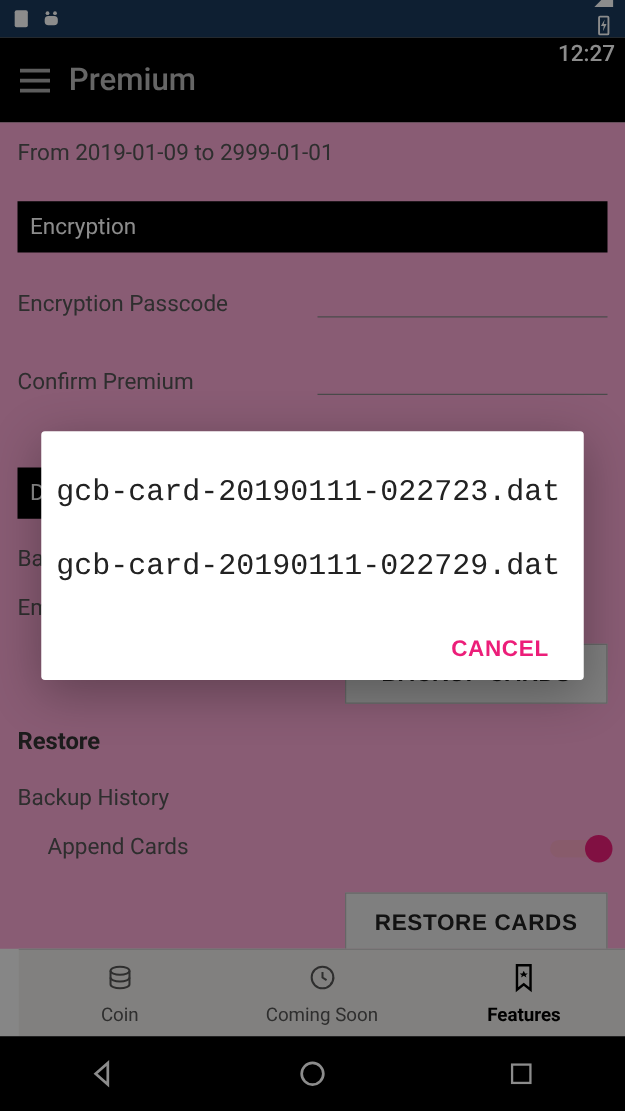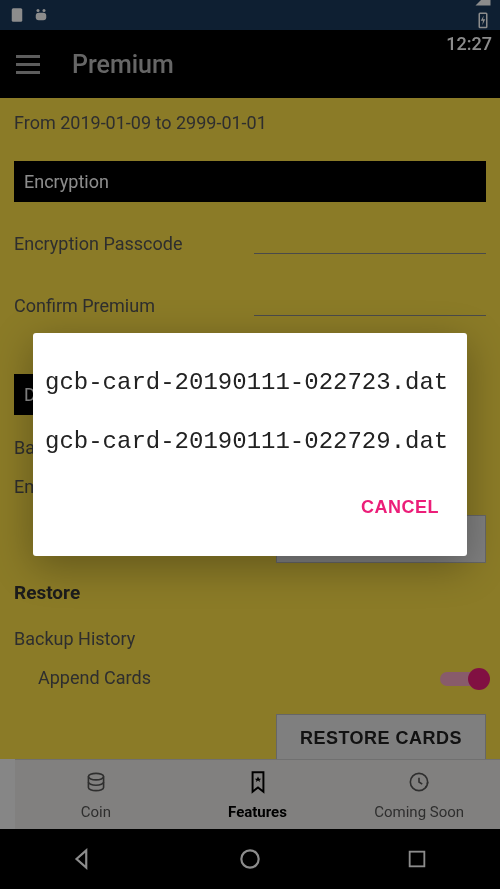--- a/index.html
+++ b/index.html
@@ -8,27 +8,27 @@
 
   
   .status-bar { height: 30px; background: #1a3a5c; display: flex; align-items: center; justify-content: space-between; padding: 0 8px; color: #fff; font-size: 16px; }
   .status-left { display: flex; align-items: center; gap: 6px; }
   .status-right { display: flex; align-items: flex-end; gap: 4px; flex-direction: column; }
   .sb-icon { width: 18px; height: 18px; display: inline-flex; align-items: center; justify-content: center; }
   .sb-time { font-weight: 500; font-size: 18px; margin-left: 4px; }
   .lte { font-size: 9px; font-weight: 700; line-height: 8px; text-align: right; }
 
   
-  .app-bar { height: 68px; background: #000; display: flex; align-items: center; padding: 0 16px; gap: 28px; }
+  .app-bar { height: 68px; background: #000; display: flex; align-items: center; padding: 0 16px; gap: 11px; }
   .menu-icon { width: 28px; height: 28px; display: flex; flex-direction: column; justify-content: center; gap: 5px; }
   .menu-icon span { display: block; height: 3px; width: 24px; background: #aaa; }
   .app-title { color: #bbb; font-size: 25px; font-weight: 500; }
 
   
-  .content { position: absolute; top: 98px; bottom: 130px; left: 0; right: 0; padding: 0 14px; overflow: hidden; background: #fde047; }
+  .content { position: absolute; top: 98px; bottom: 130px; left: 0; right: 0; padding: 0 14px; overflow: hidden; background: #f9a8d4; }
   .date-range { color: #555; font-size: 18px; margin: 14px 0 28px 0; }
   .section-header { background: #000; color: #fff; font-size: 18px; padding: 10px 10px; margin-bottom: 22px; }
   .field-row { display: flex; align-items: flex-end; margin-bottom: 32px; height: 30px; }
   .field-label { color: #555; font-size: 18px; flex: 0 0 240px; }
   .field-input { flex: 1; border: none; border-bottom: 1px solid #888; background: transparent; height: 28px; font-size: 16px; }
 
   .small-gap { height: 26px; }
   .backup-label { color: #555; font-size: 18px; margin-bottom: 18px; }
   .restore-heading { color: #333; font-size: 19px; font-weight: 700; margin: 18px 0 24px 0; }
 
@@ -48,21 +48,21 @@
 
   
   .nav-bar { position: absolute; bottom: 0; left: 0; right: 0; height: 60px; background: #000; display: flex; align-items: center; justify-content: space-around; }
   .nav-btn { width: 30px; height: 30px; display: flex; align-items: center; justify-content: center; }
 
   
   .overlay { position: absolute; inset: 0; background: rgba(0,0,0,0.45); display: flex; align-items: center; justify-content: center; }
   .dialog { width: 434px; background: #fff; border-radius: 3px; padding: 0; box-shadow: 0 10px 40px rgba(0,0,0,0.3); }
   .dialog-list { padding: 20px 0 10px 0; }
   .dialog-item { padding: 16px 12px; font-size: 24px; color: #222; font-family: Liberation Mono, monospace; }
-  .dialog-actions { display: flex; justify-content: flex-end; padding: 8px 18px 30px 18px; }
+  .dialog-actions { display: flex; justify-content: flex-end; padding: 8px 18px 6px 18px; }
   .dialog-cancel { background: none; border: none; color: #ec1e79; font-size: 18px; font-weight: 700; letter-spacing: 0.5px; padding: 8px 10px; }
 </style>
 </head>
 <body>
 
 <div class="screen">
 
   <div class="status-bar">
     <div class="status-left">
       <span class="sb-icon">
@@ -146,38 +146,38 @@
     <div class="tab">
       <span>
         <svg viewBox="0 0 24 24" fill="none" stroke="#555" stroke-width="1.5">
             <ellipse cx="12" cy="7" rx="7" ry="3"></ellipse>
             <path d="M5 7v5c0 1.7 3.1 3 7 3s7-1.3 7-3V7"></path>
             <path d="M5 12v5c0 1.7 3.1 3 7 3s7-1.3 7-3v-5"></path>
           </svg>
       </span>
       <span>Coin</span>
     </div>
-    <div class="tab active">
-      <span>
-        <svg viewBox="0 0 24 24" fill="none" stroke="#000" stroke-width="1.8">
-            <path d="M7 3h10v18l-5-4-5 4V3z"></path>
-            <path d="M12 7l1 2h2l-1.6 1.3L14 12l-2-1.3L10 12l.6-1.7L9 9h2z" fill="#000" stroke="none"></path>
-          </svg>
-      </span>
-      <span>Features</span>
-    </div>
     <div class="tab">
       <span>
         <svg viewBox="0 0 24 24" fill="none" stroke="#555" stroke-width="1.5">
             <circle cx="12" cy="12" r="8"></circle>
             <path d="M12 8v4l3 2"></path>
             <path d="M20 12a8 8 0 0 1-2 5" stroke-dasharray="2 2"></path>
           </svg>
       </span>
       <span>Coming Soon</span>
+    </div>
+    <div class="tab active">
+      <span>
+        <svg viewBox="0 0 24 24" fill="none" stroke="#000" stroke-width="1.8">
+            <path d="M7 3h10v18l-5-4-5 4V3z"></path>
+            <path d="M12 7l1 2h2l-1.6 1.3L14 12l-2-1.3L10 12l.6-1.7L9 9h2z" fill="#000" stroke="none"></path>
+          </svg>
+      </span>
+      <span>Features</span>
     </div>
   </div>
 
   <div class="nav-bar">
     <div class="nav-btn">
       <svg viewBox="0 0 24 24" width="26" height="26" fill="none" stroke="#fff" stroke-width="2">
           <path d="M15 4 L6 12 L15 20 Z" fill="none"></path>
         </svg>
     </div>
     <div class="nav-btn">

